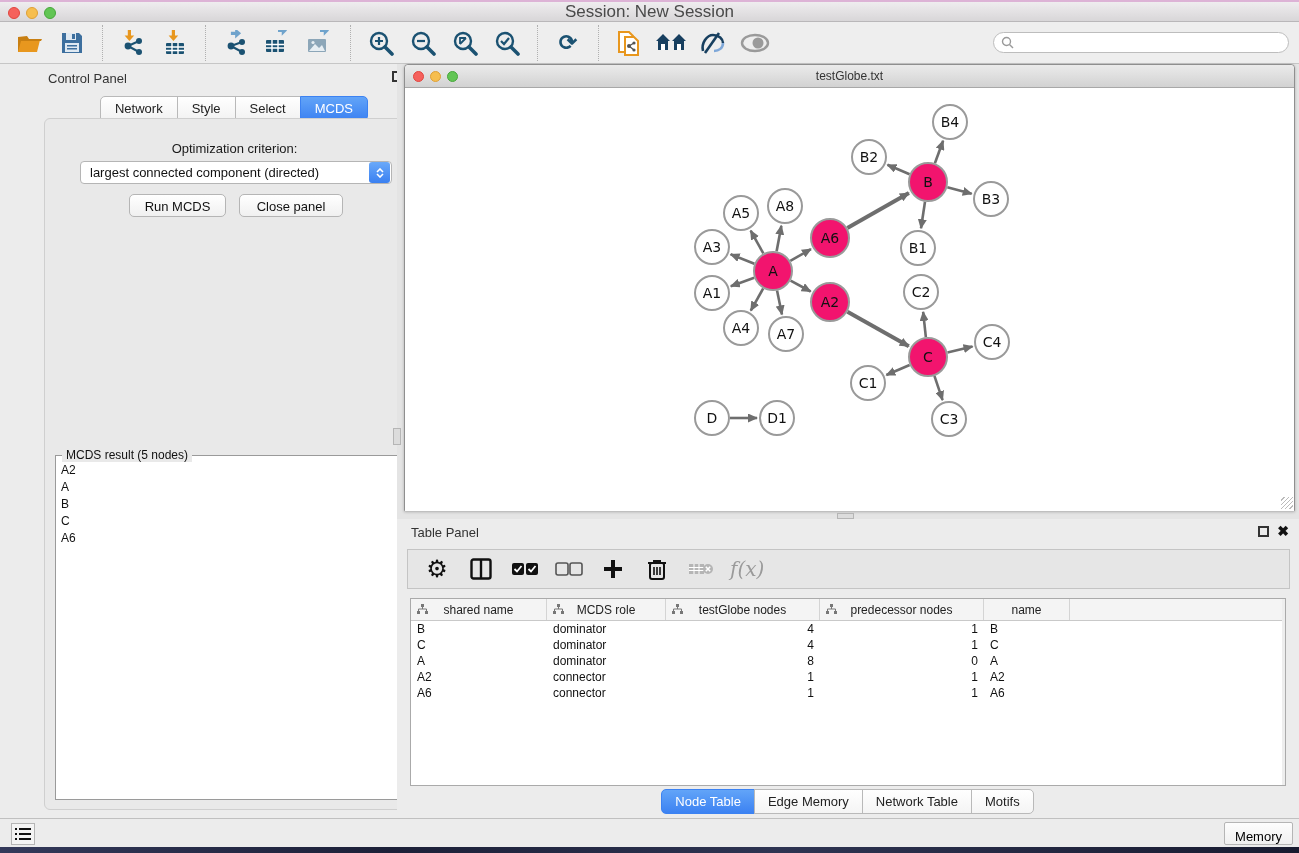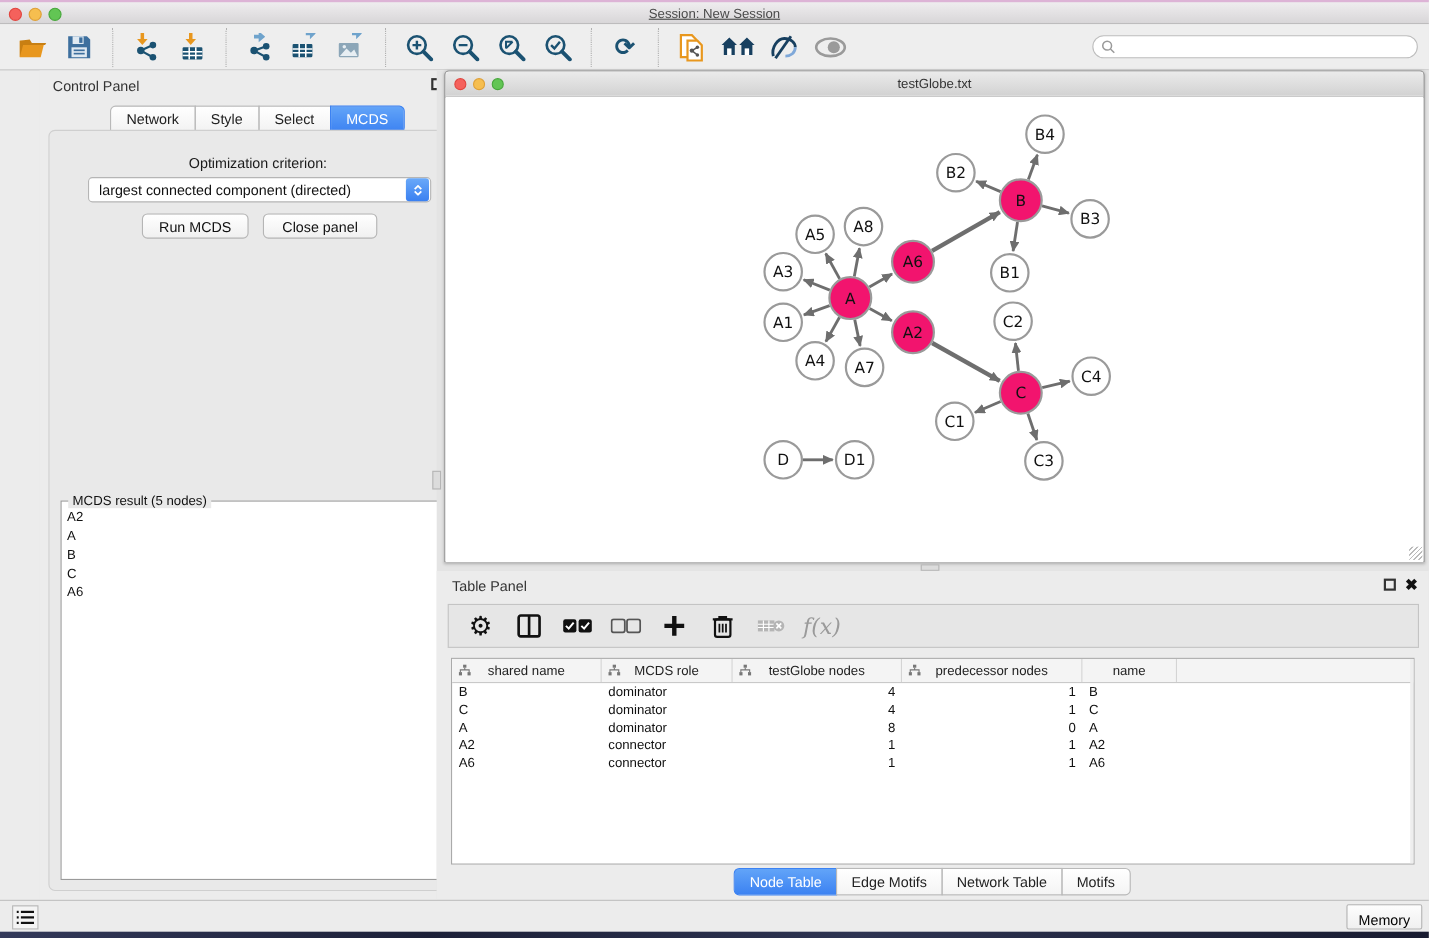--- a/index.html
+++ b/index.html
@@ -10,21 +10,21 @@
 
   
   #titlebar { left:0; top:0; width:1299px; height:22px;
     background:linear-gradient(#efedef,#d8d6d8);
     border-top:2px solid #ddb3d6; border-bottom:1px solid #b9b7b9;
     display:flex; align-items:center; justify-content:center; }
   .tl { width:12px; height:12px; border-radius:50%; position:absolute; top:5px; }
   .tl.red    { background:#f5615c; border:1px solid #e1453f; }
   .tl.yellow { background:#f6be4f; border:1px solid #dfa036; }
   .tl.green  { background:#62c554; border:1px solid #47a73b; }
-  #titlebar .title { color:#4a4a4a; font-size:12px;text-decoration:underline; }
+  #titlebar .title { color:#4a4a4a; font-size:17px; }
 
   
   #toolbar { left:0; top:22px; width:1299px; height:42px; background:#eeeeee;
     border-bottom:1px solid #c6c6c6; display:flex; align-items:center; }
   .tb-group { display:flex; align-items:center; gap:6px; padding:0 12px; height:36px; }
   .tb-sep { width:0; height:36px; border-left:1px dotted #b0b0b0; }
   .tb-btn { width:36px; height:34px; display:flex; align-items:center; justify-content:center;
             background:none; border:none; cursor:default; }
   .glyph { font-size:22px; line-height:1; color:#1b5272; font-weight:bold; }
   #search-wrap { margin-left:auto; margin-right:10px; }
@@ -554,21 +554,21 @@
           <div class="td" style="width: 119px;">connector</div>
           <div class="td right" style="width: 154px;">1</div>
           <div class="td right" style="width: 164px;">1</div>
           <div class="td" style="width: 86px;">A6</div>
         </div>
       </div>
     <div id="tp-vscroll"></div>
   </div>
   <div id="tp-tabs">
     <button class="btab active">Node Table</button>
-    <button class="btab">Edge Motifs</button>
+    <button class="btab">Edge Memory</button>
     <button class="btab">Network Table</button>
     <button class="btab">Motifs</button>
   </div>
 </div>
 
 <div id="statusbar" class="abs">
   <button id="list-btn">
     <svg width="16" height="14" viewBox="0 0 16 14">
       <g fill="#111">
           <rect x="0" y="1" width="2" height="2"></rect>

